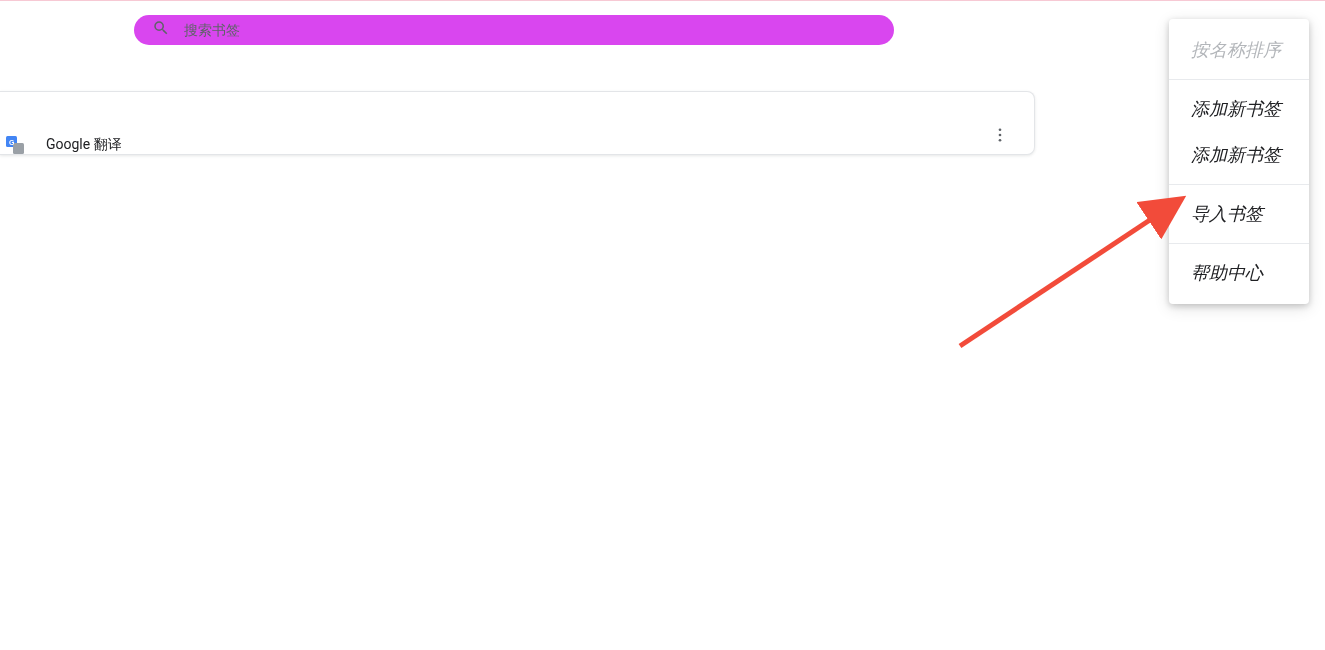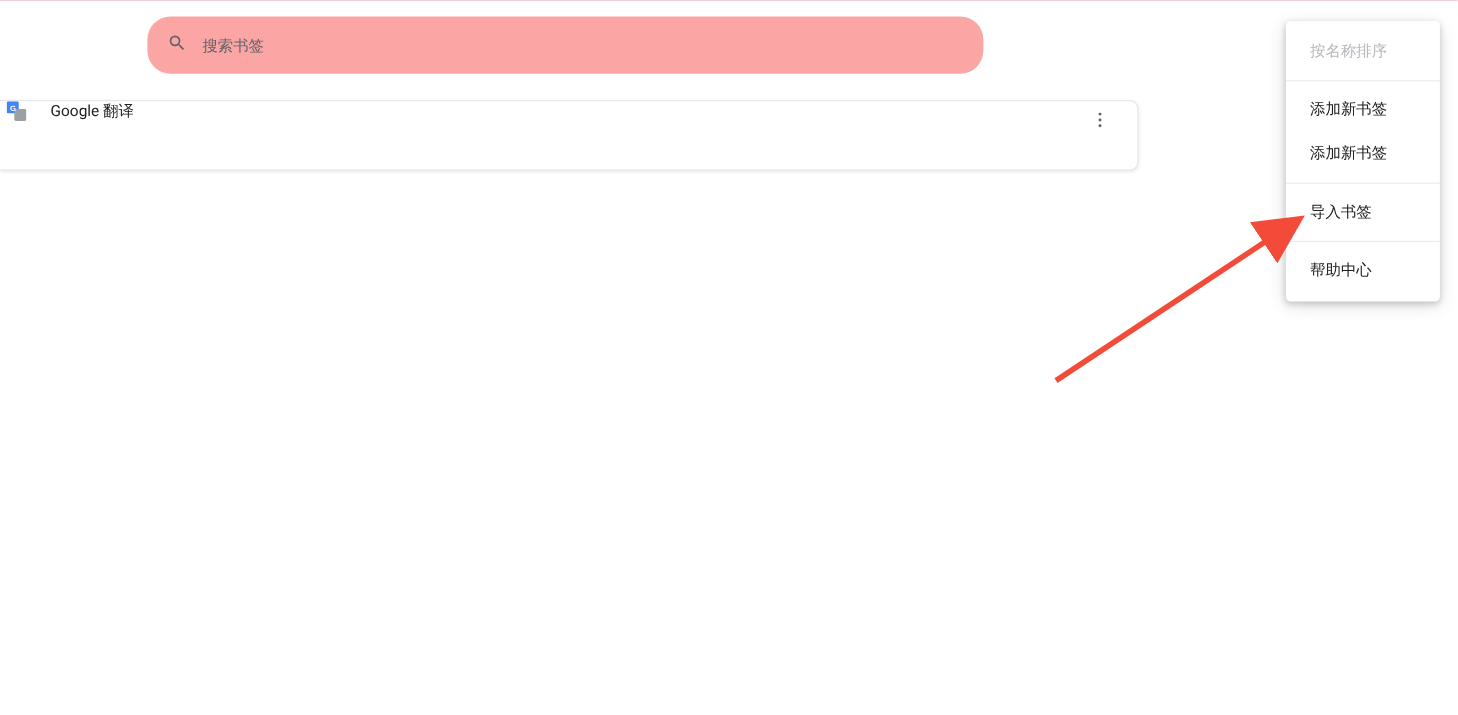--- a/index.html
+++ b/index.html
@@ -10,22 +10,22 @@
       height: 650px;
       overflow: hidden;
       position: relative;
       border-top: 1px solid #f7c9d4;
     }
     .search-wrapper {
       padding: 14px 0 0 134px;
     }
     .search-box {
       width: 760px;
-      height: 52px;
-      background: #fca5a5;
+      height: 30px;
+      background: #d946ef;
       border-radius: 21px;
       display: flex;
       align-items: center;
       padding: 0 18px;
       gap: 14px;
     }
     .search-box svg {
       width: 18px;
       height: 18px;
       flex: none;
@@ -45,21 +45,21 @@
       top: 90px;
       left: 0;
       width: 1035px;
       height: 64px;
       background: #ffffff;
       border: 1px solid #e3e5e8;
       border-left: none;
       border-radius: 0 8px 8px 0;
       box-shadow: 0 1px 3px rgba(60,64,67,0.12);
       display: flex;
-      align-items: flex-start;
+      align-items: flex-end;
       padding: 0 16px 0 4px;
       cursor: pointer;
     }
     .favicon {
       width: 18px;
       height: 18px;
       margin-left: 2px;
       flex: none;
     }
     .bookmark-title {
@@ -83,22 +83,23 @@
 
     .context-menu {
       position: absolute;
       top: 18px;
       right: 16px;
       width: 140px;
       background: #ffffff;
       border-radius: 4px;
       box-shadow: 0 2px 6px rgba(0,0,0,0.18), 0 4px 16px rgba(0,0,0,0.12);
       padding: 8px 0;
-      font-size: 14px;
+      font-size: 18px;
       color: #202124;
+      font-style: italic;
     }
     .menu-item {
       padding: 11px 22px;
       cursor: pointer;
       white-space: nowrap;
     }
     .menu-item.disabled {
       color: #b3b6ba;
       cursor: default;
     }

